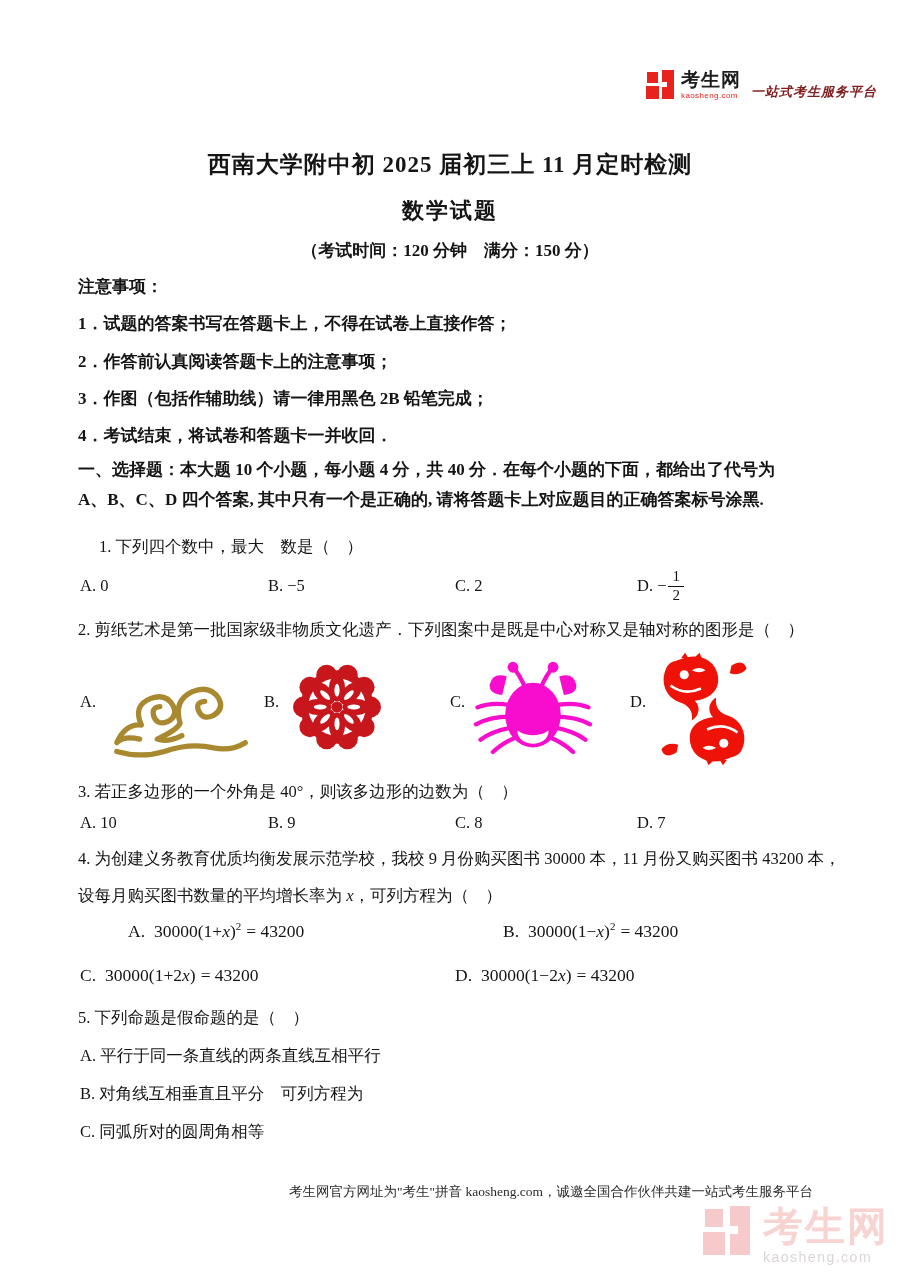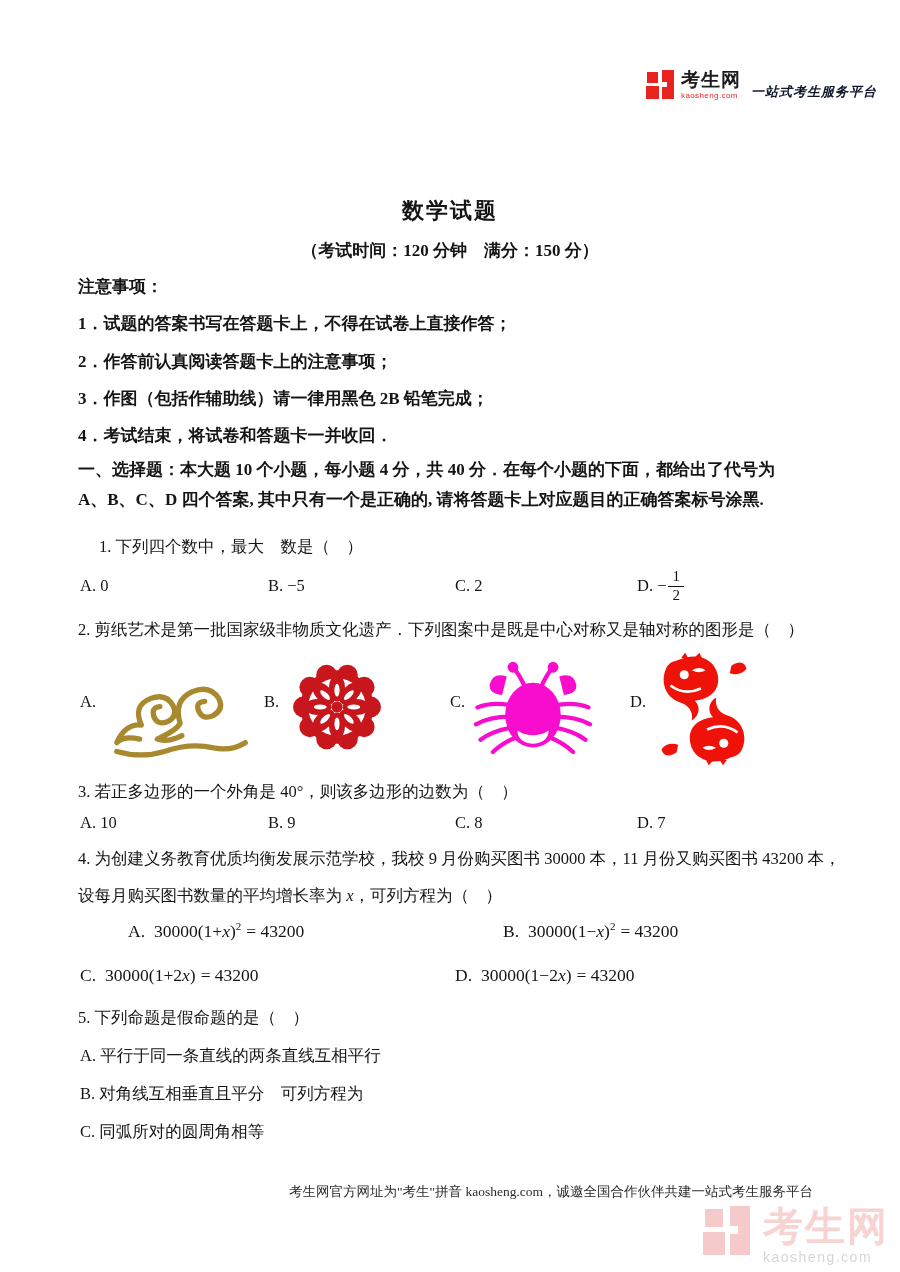--- a/index.html
+++ b/index.html
@@ -18,21 +18,21 @@
   .ks-icon{position:relative;width:30px;height:31px;flex:0 0 auto;}
   .ks-icon i{position:absolute;background:#e8231d;}
   .ks-b1{left:1px;top:2px;width:11px;height:11px;}
   .ks-b2{left:0;top:16px;width:13px;height:13px;}
   .ks-b3{left:16px;top:0;width:12px;height:29px;}
   .ks-notch{left:16px;top:12px;width:5px;height:5px;background:#fff !important;}
   .ks-text{margin-left:5px;display:flex;flex-direction:column;line-height:1;}
   .ks-name{font-family:"Liberation Sans","DejaVu Sans",sans-serif;font-size:19px;font-weight:700;color:#1c1c1c;letter-spacing:1px;}
   .ks-domain{font-family:"Liberation Sans","DejaVu Sans",sans-serif;font-size:8px;color:#e8231d;margin-top:3px;letter-spacing:.4px;}
   .ks-tagline{font-family:"Liberation Sans","DejaVu Sans",sans-serif;font-size:13px;font-weight:700;font-style:italic;
-              color:#0f172a;margin-left:10px;margin-top:13px;letter-spacing:1px;}
+              color:#7f1d1d;margin-left:10px;margin-top:13px;letter-spacing:1px;}
   
   .optrow{position:absolute;left:0;width:900px;height:30px;}
   .col0{position:absolute;left:80px;}  .col1{position:absolute;left:268px;}
   .col2{position:absolute;left:455px;} .col3{position:absolute;left:637px;}
   .colB{position:absolute;left:455px;}
   
   .optd{display:inline-flex;align-items:center;}
   .frac{display:inline-block;text-align:center;font-size:15px;line-height:1.15;vertical-align:middle;margin-left:2px;}
   .frac .num{display:block;border-bottom:1.4px solid #111;padding:0 4px;}
   .frac .den{display:block;padding:0 4px;}
@@ -72,20 +72,21 @@
         <i class="ks-b3"></i>
         <i class="ks-notch"></i>
     </span>
     <span class="ks-text">
       <span class="ks-name">考生网</span>
       <span class="ks-domain">kaosheng.com</span>
     </span>
     <span class="ks-tagline">一站式考生服务平台</span>
   </div>
 
+  <div class="abs c t-title" style="top:149px;">西南大学附中初 2025 届初三上 11 月定时检测</div>
   <div class="abs c t-sub" style="top:196px;">数学试题</div>
   <div class="abs c t-meta" style="top:239px;">（考试时间：120 分钟　满分：150 分）</div>
 
   <div class="abs t-body b" style="left:78px;top:275px;">注意事项：</div>
   <div class="abs t-body b" style="left:78px;top:312px;">1．试题的答案书写在答题卡上，不得在试卷上直接作答；</div>
   <div class="abs t-body b" style="left:78px;top:350px;">2．作答前认真阅读答题卡上的注意事项；</div>
   <div class="abs t-body b" style="left:78px;top:387px;">3．作图（包括作辅助线）请一律用黑色 2B 铅笔完成；</div>
   <div class="abs t-body b" style="left:78px;top:424px;">4．考试结束，将试卷和答题卡一并收回．</div>
 
   <div class="abs t-body b" style="left:78px;top:458px;">一、选择题：本大题 10 个小题，每小题 4 分，共 40 分．在每个小题的下面，都给出了代号为</div>

